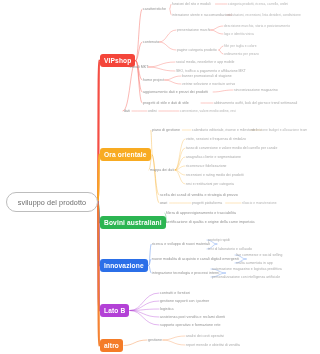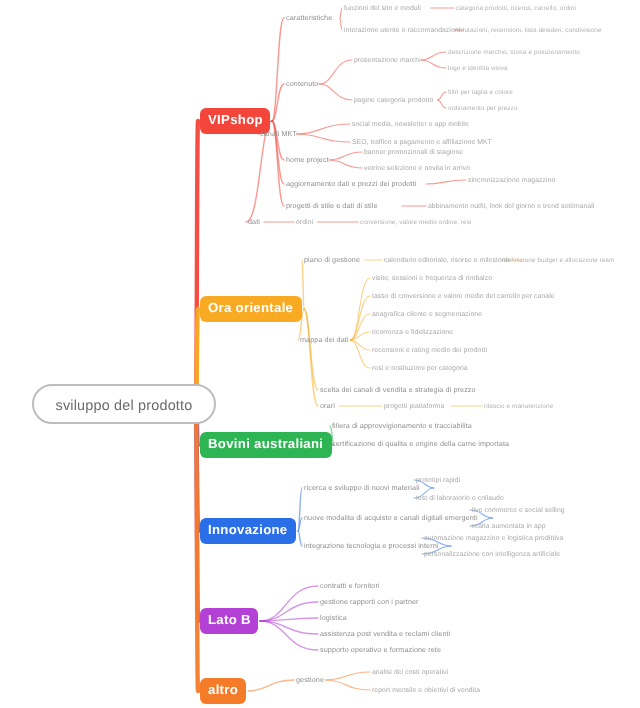--- a/index.html
+++ b/index.html
@@ -7,21 +7,21 @@
     width:310px;height:354px;
     background:#ffffff;
     font-family:"Liberation Sans","DejaVu Sans",sans-serif;
     overflow:hidden;position:relative;
   }
   #canvas{position:absolute;inset:0;}
   svg.links{position:absolute;left:0;top:0;width:310px;height:354px;pointer-events:none;}
 
   .root-node{
     position:absolute;
-    left:16px;top:192px;
+    left:6px;top:192px;
     width:92px;height:20px;
     box-sizing:border-box;
     border:1px solid #bdbdbd;
     border-radius:10px;
     background:#ffffff;
     color:#6b6b6b;
     font-size:7.2px;
     letter-spacing:.1px;
     display:flex;align-items:center;justify-content:center;
     white-space:nowrap;

